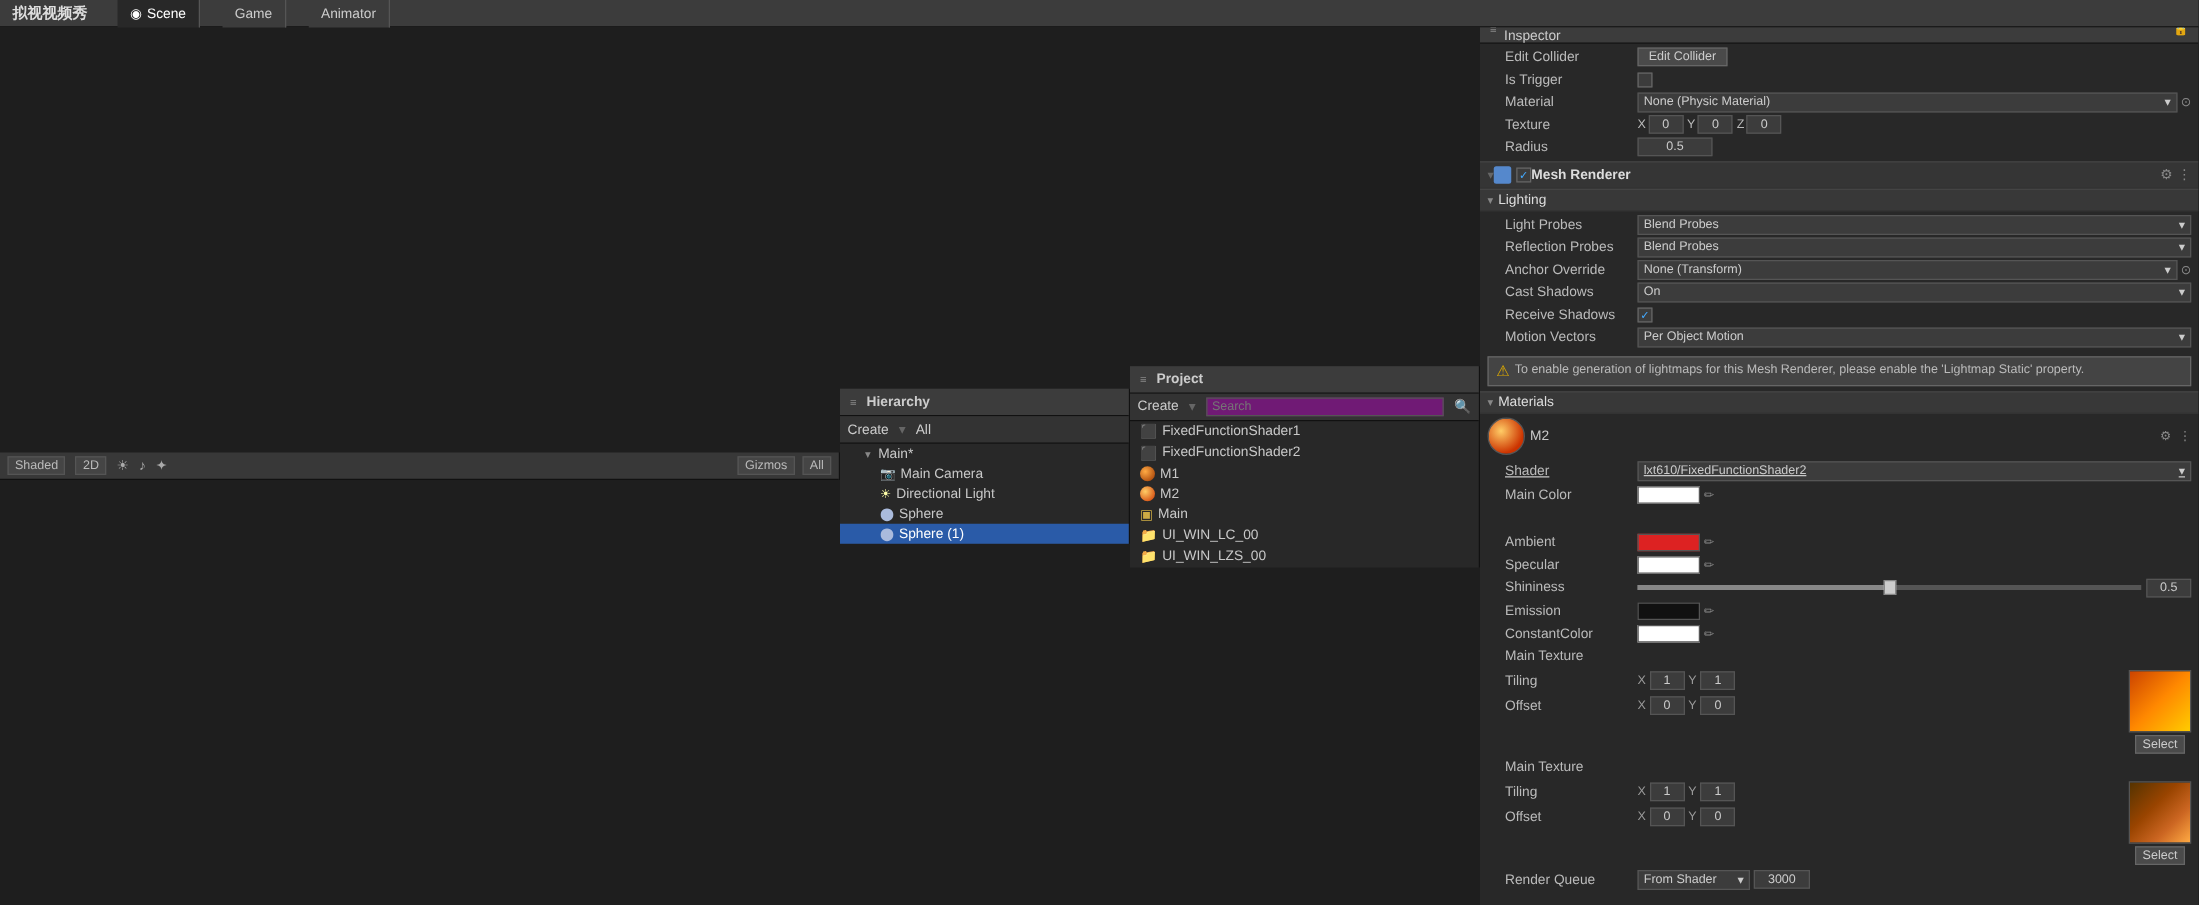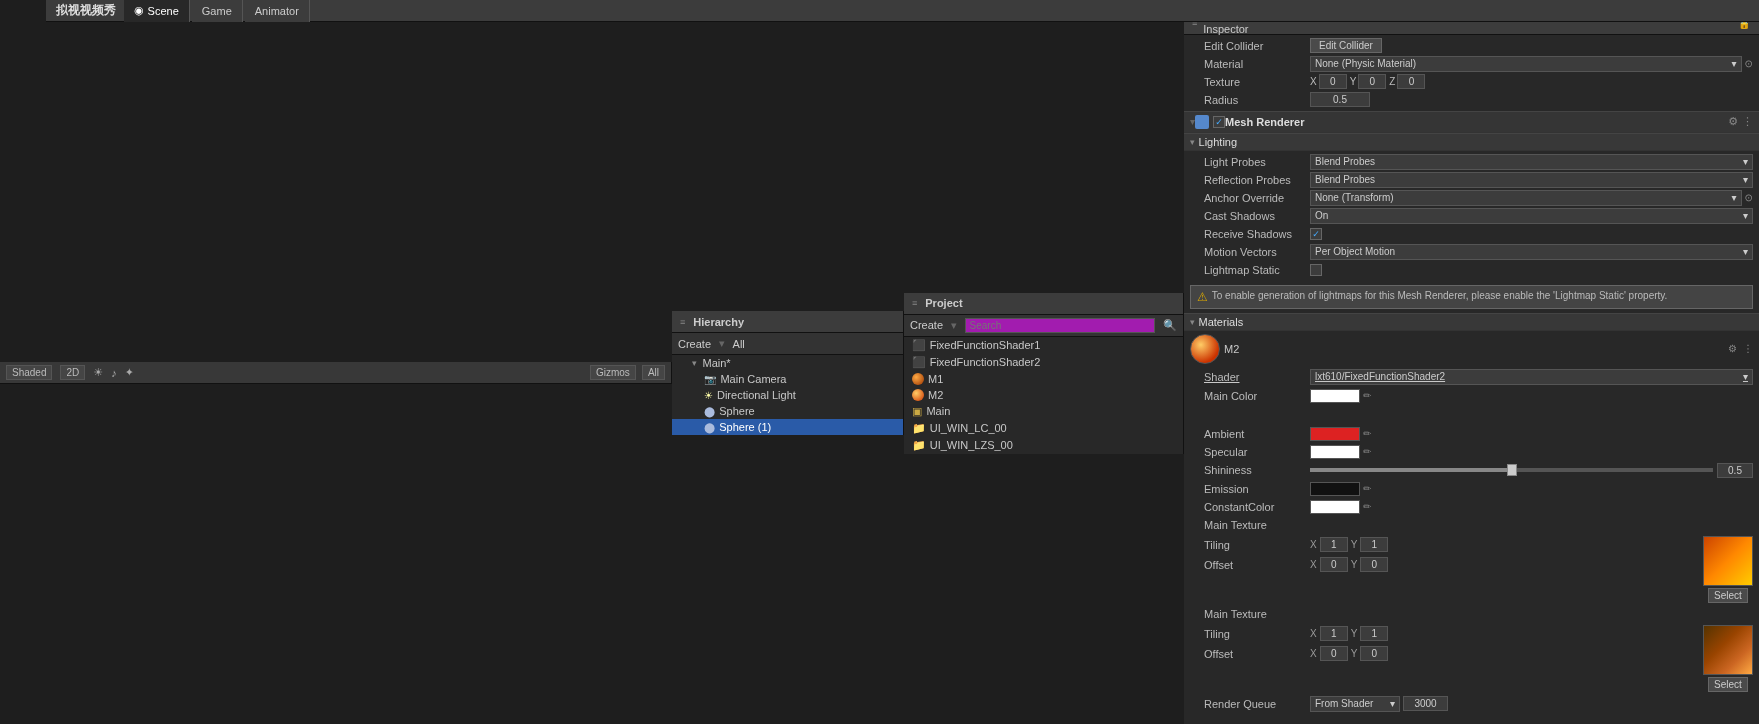--- a/index.html
+++ b/index.html
@@ -15,24 +15,23 @@
       overflow: hidden;
     }
 
     
     .top-bar {
       display: flex;
       align-items: center;
       background: #3c3c3c;
       height: 22px;
       border-bottom: 1px solid #111;
-      gap: 2px;
+      gap: 18px;
       padding: 0 4px;
       flex-shrink: 0;
-      margin-left: 46px;
     }
     .top-bar-logo {
       font-size: 12px;
       color: #ddd;
       padding: 0 6px;
       font-weight: bold;
     }
     .top-tab {
       padding: 2px 10px;
       background: #3c3c3c;
@@ -566,21 +565,21 @@
   </div>
 
   <div class="project-panel">
     <div class="panel-header">
       <span style="font-size:9px;color:#888;">≡</span>
       <span class="panel-header-title">Project</span>
     </div>
     <div class="panel-toolbar">
       <span style="color:#ccc;cursor:pointer;">Create</span>
       <span style="color:#666;">▾</span>
-      <input type="text" style="flex: 1 1 0%; background: #a21caf; border: 1px solid rgb(85, 85, 85); color: rgb(204, 204, 204); font-size: 10px; padding: 1px 4px;" placeholder="Search">
+      <input type="text" style="flex: 1 1 0%; background: #701a75; border: 1px solid rgb(85, 85, 85); color: rgb(204, 204, 204); font-size: 10px; padding: 1px 4px;" placeholder="Search">
       <span style="color:#888;">🔍</span>
     </div>
     <div>
       <div class="project-item">
         <span class="project-icon-shader">⬛</span>
         <span>FixedFunctionShader1</span>
       </div>
       <div class="project-item">
         <span class="project-icon-shader">⬛</span>
         <span>FixedFunctionShader2</span>
@@ -614,20 +613,26 @@
       <span style="margin-left:6px;margin-top:12px;">Inspector</span>
       <span style="margin-left:auto;font-size:10px;color:#888;">🔒</span>
     </div>
     <div class="inspector-scroll">
 
       <div class="insp-section">
         <div class="insp-row">
           <span class="insp-label">Edit Collider</span>
           <div class="insp-value">
             <button style="background:#4a4a4a;border:1px solid #666;color:#ccc;font-size:10px;padding:1px 8px;cursor:pointer;">Edit Collider</button>
+          </div>
+        </div>
+        <div class="insp-row">
+          <span class="insp-label">Is Trigger</span>
+          <div class="insp-value">
+            <div class="insp-checkbox"></div>
           </div>
         </div>
         <div class="insp-row">
           <span class="insp-label">Material</span>
           <div class="insp-value">
             <div class="insp-dropdown insp-dropdown-wide">
               <span>None (Physic Material)</span>
               <span>▾</span>
             </div>
             <span style="color:#888;font-size:10px;cursor:pointer;">⊙</span>
@@ -717,26 +722,20 @@
             <div class="insp-checkbox checked"></div>
           </div>
         </div>
         <div class="insp-row">
           <span class="insp-label">Motion Vectors</span>
           <div class="insp-value">
             <div class="insp-dropdown insp-dropdown-wide">
               <span>Per Object Motion</span>
               <span>▾</span>
             </div>
-          </div>
-        </div>
-        <div class="insp-row">
-          <span class="insp-label">Lightmap Static</span>
-          <div class="insp-value">
-            <div class="insp-checkbox"></div>
           </div>
         </div>
       </div>
 
       <div class="warning-box">
         <span class="warning-icon">⚠</span>
         <span>To enable generation of lightmaps for this Mesh Renderer, please enable the 'Lightmap Static' property.</span>
       </div>
 
       <div class="section-header">

